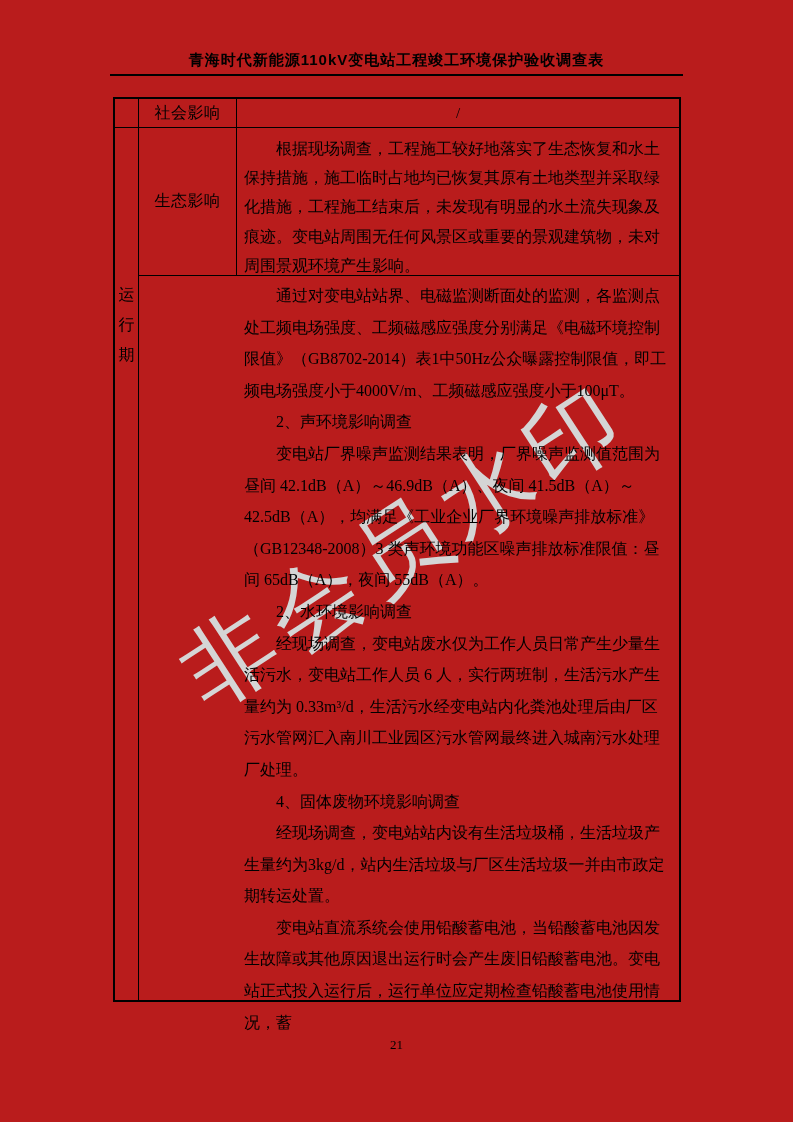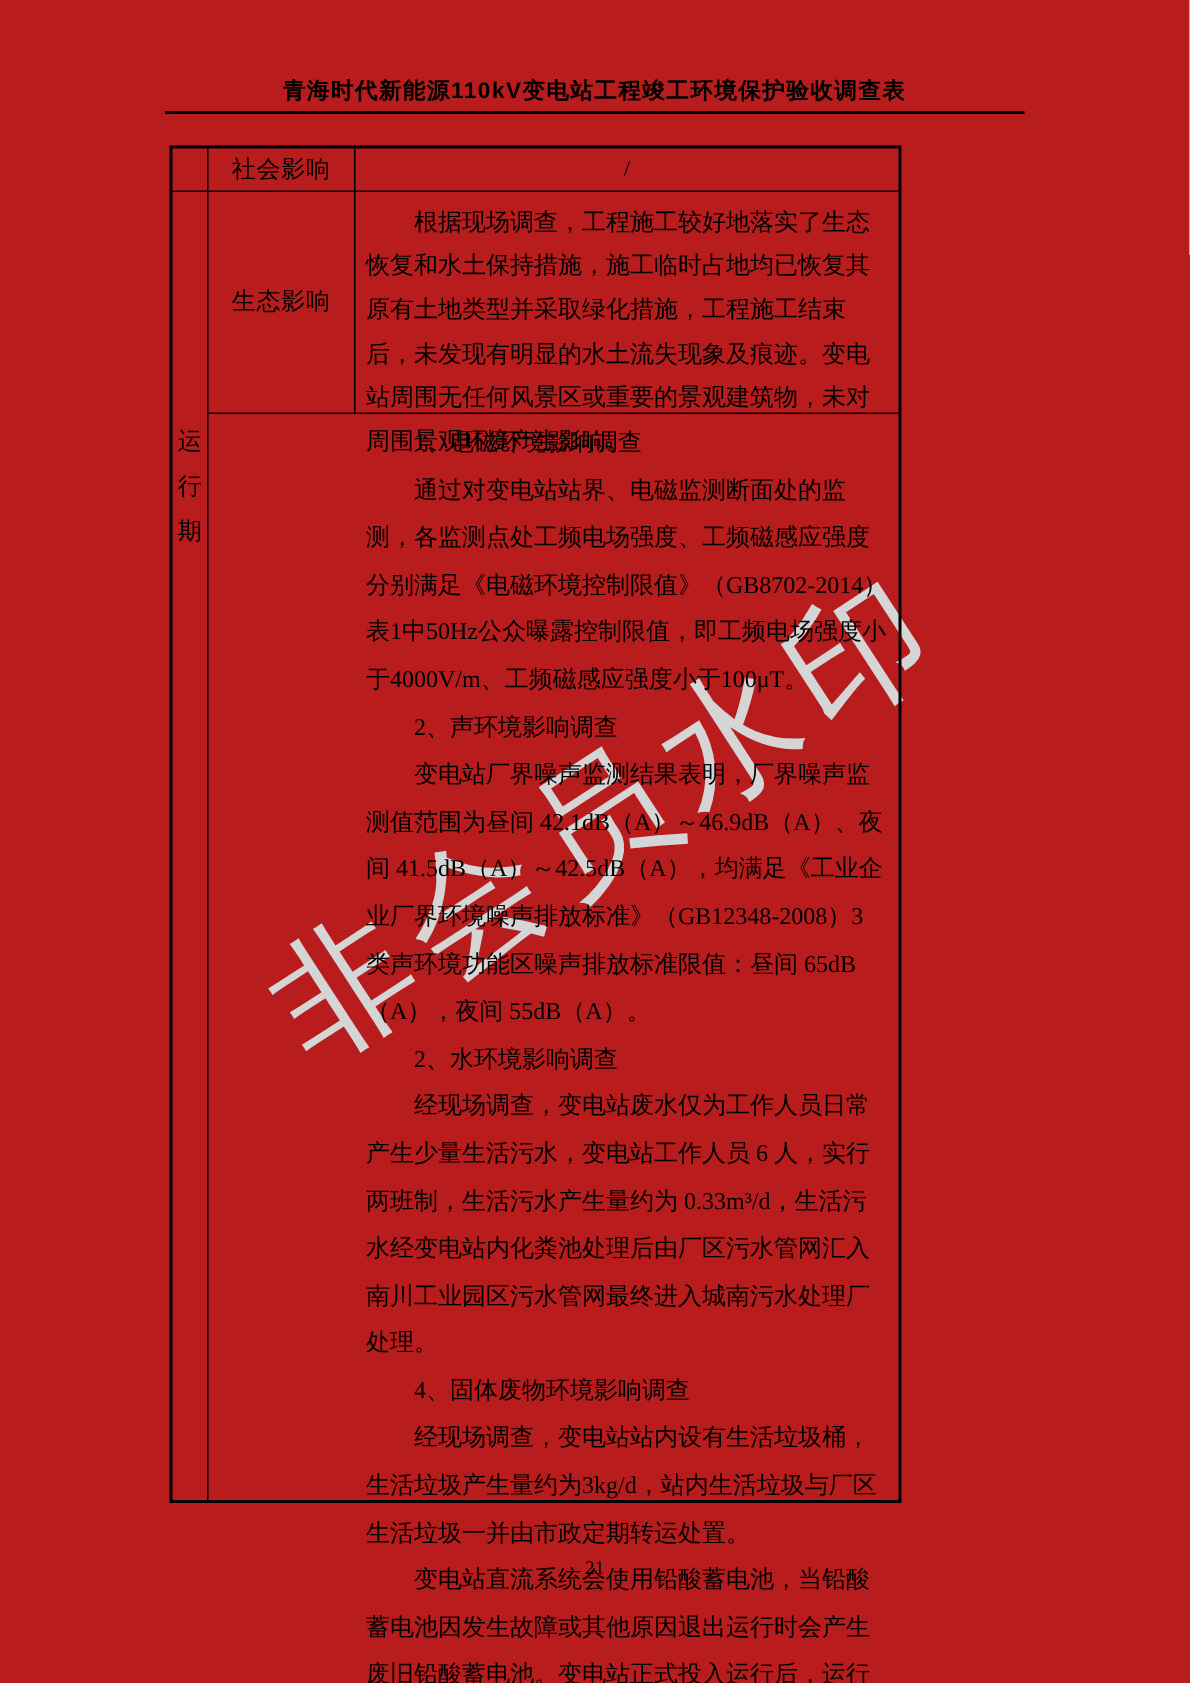--- a/index.html
+++ b/index.html
@@ -16,21 +16,21 @@
     position:absolute; top:74px; left:110px; width:573px; height:2px; background:#000;
   }
   .watermark {
     position:absolute; left:110px; top:385px; width:590px; height:320px;
     display:flex; align-items:center; justify-content:center;
     transform:rotate(-33deg);
     font-size:92px; letter-spacing:10px; color:#d5d5d5; white-space:nowrap;
     font-family:"Liberation Sans", sans-serif; z-index:0; pointer-events:none;
   }
   .survey-table {
-    position:absolute; left:113px; top:97px; width:488px; height:905px;
+    position:absolute; left:113px; top:97px; width:568px; height:905px;
     border:2px solid #000; box-sizing:border-box;
     display:grid; grid-template-columns:24px 98px 1fr; grid-template-rows:29px 148px 1fr;
     z-index:1; background:transparent;
   }
   .cell { box-sizing:border-box; min-width:0; min-height:0; }
   .b-r { border-right:1px solid #000; }
   .b-b { border-bottom:1px solid #000; }
   .label-cell {
     display:flex; align-items:center; justify-content:center;
     font-size:16px; letter-spacing:0.5px;
@@ -76,21 +76,20 @@
     <div class="cell b-r stage-cell">
       <span class="stage-text">运行期</span>
     </div>
 
     <div class="cell b-r b-b label-cell" style="grid-column:2; grid-row:2;">生态影响</div>
     <div class="cell b-b eco-cell" style="grid-column:3; grid-row:2;">
       <p>根据现场调查，工程施工较好地落实了生态恢复和水土保持措施，施工临时占地均已恢复其原有土地类型并采取绿化措施，工程施工结束后，未发现有明显的水土流失现象及痕迹。变电站周围无任何风景区或重要的景观建筑物，未对周围景观环境产生影响。</p>
     </div>
 
     <div class="cell pollution-cell" style="grid-column:3; grid-row:3;">
-      <p>1、电磁环境影响调查</p>
       <p>通过对变电站站界、电磁监测断面处的监测，各监测点处工频电场强度、工频磁感应强度分别满足《电磁环境控制限值》（GB8702-2014）表1中50Hz公众曝露控制限值，即工频电场强度小于4000V/m、工频磁感应强度小于100μT。</p>
       <p>2、声环境影响调查</p>
       <p>变电站厂界噪声监测结果表明，厂界噪声监测值范围为昼间 42.1dB（A）～46.9dB（A）、夜间 41.5dB（A）～42.5dB（A），均满足《工业企业厂界环境噪声排放标准》（GB12348-2008）3 类声环境功能区噪声排放标准限值：昼间 65dB（A），夜间 55dB（A）。</p>
       <p>2、水环境影响调查</p>
       <p>经现场调查，变电站废水仅为工作人员日常产生少量生活污水，变电站工作人员 6 人，实行两班制，生活污水产生量约为 0.33m³/d，生活污水经变电站内化粪池处理后由厂区污水管网汇入南川工业园区污水管网最终进入城南污水处理厂处理。</p>
       <p>4、固体废物环境影响调查</p>
       <p>经现场调查，变电站站内设有生活垃圾桶，生活垃圾产生量约为3kg/d，站内生活垃圾与厂区生活垃圾一并由市政定期转运处置。</p>
       <p>变电站直流系统会使用铅酸蓄电池，当铅酸蓄电池因发生故障或其他原因退出运行时会产生废旧铅酸蓄电池。变电站正式投入运行后，运行单位应定期检查铅酸蓄电池使用情况，蓄</p>
     </div>
 

